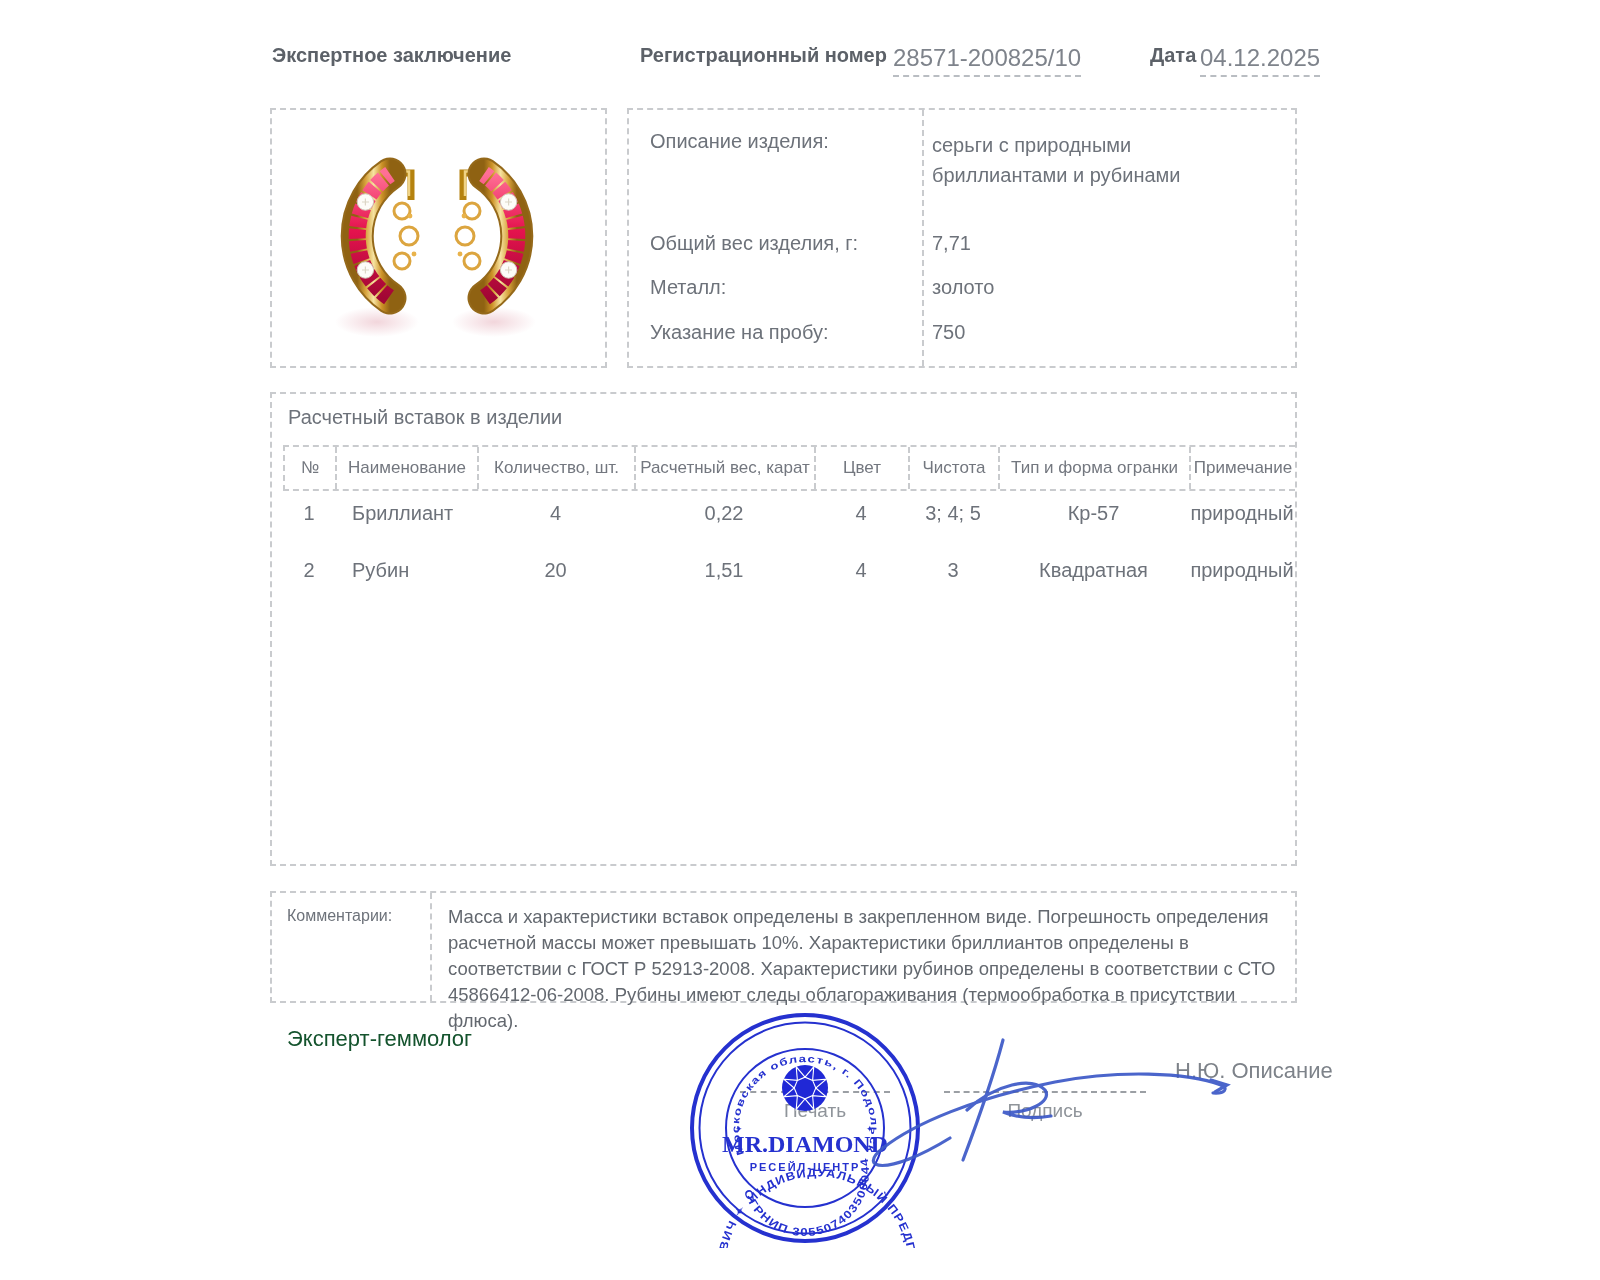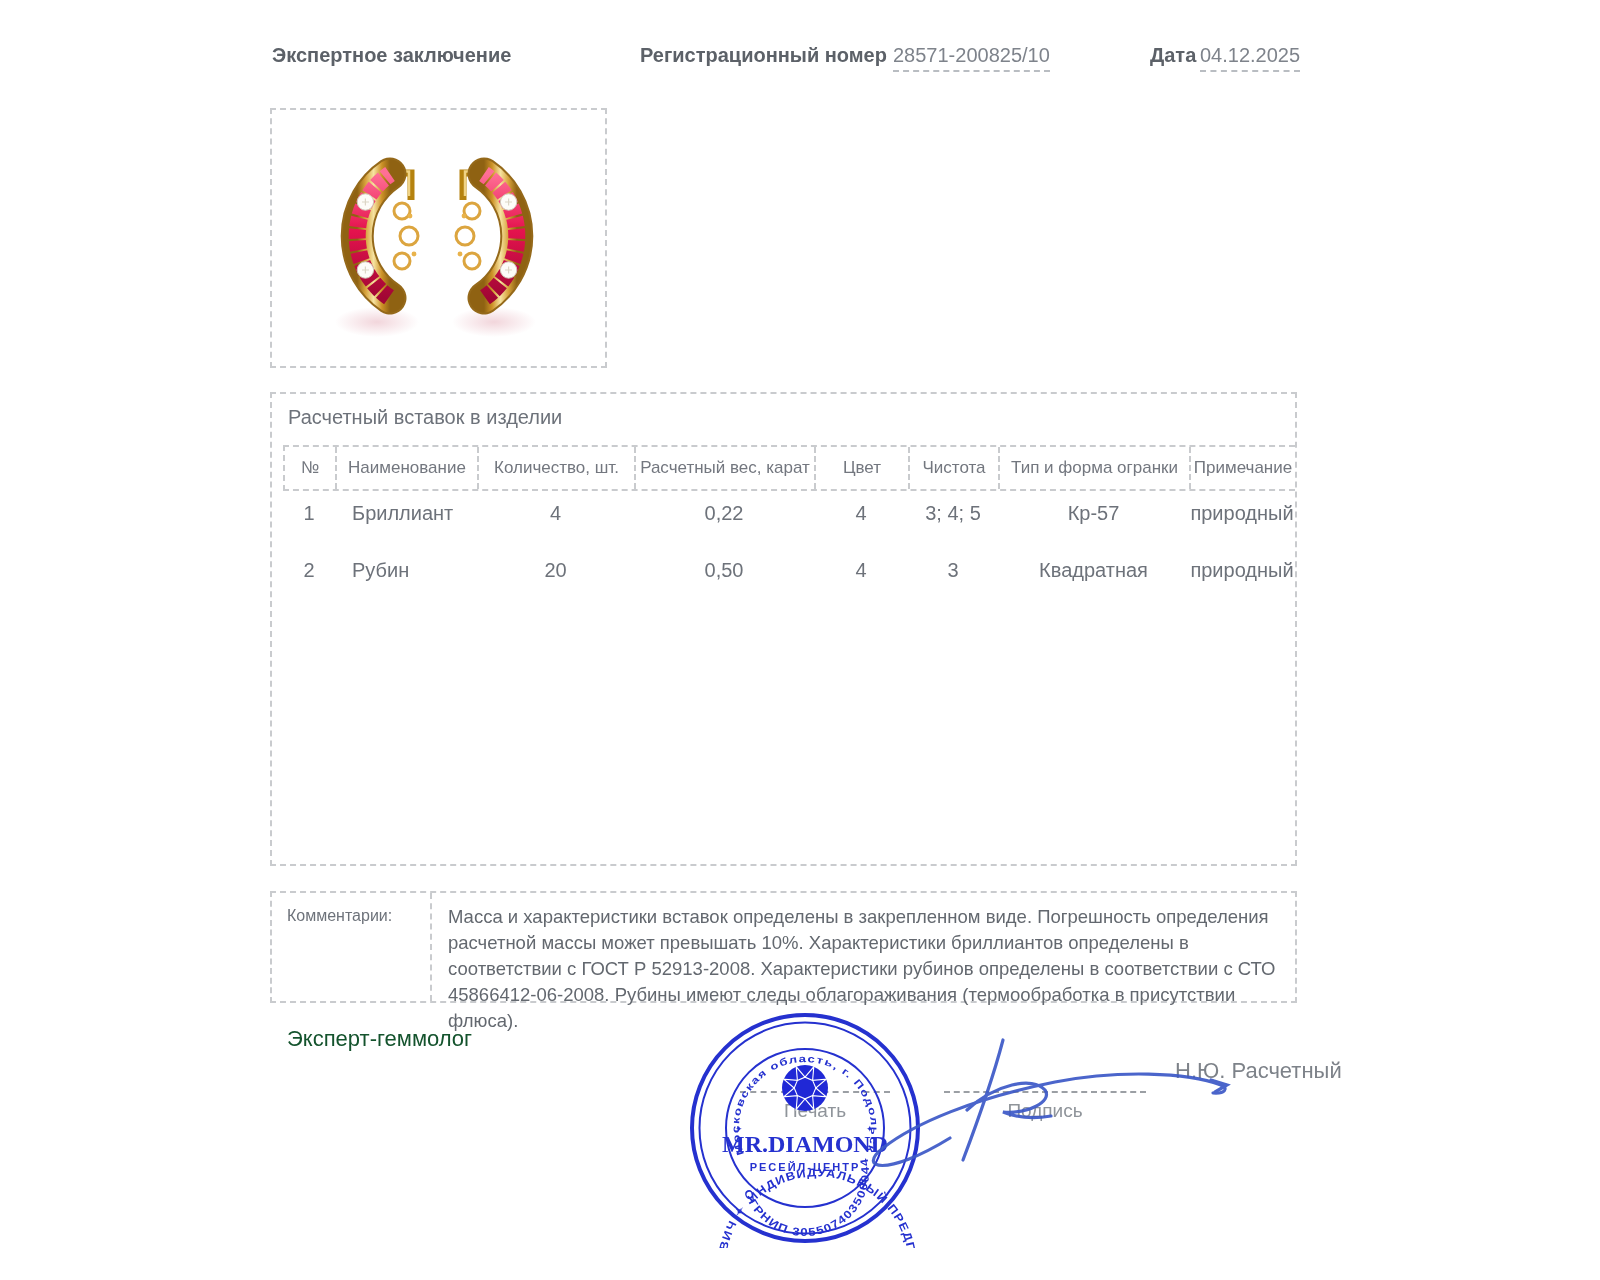--- a/index.html
+++ b/index.html
@@ -2,21 +2,21 @@
 <html><head>
 <meta charset="utf-8">
 <style>
   html,body{margin:0;padding:0;background:#ffffff;}
   .page{
     position:relative;width:1600px;height:1280px;background:#ffffff;overflow:hidden;
     font-family:"Liberation Sans", sans-serif;color:#6d727a;
   }
   .abs{position:absolute;}
   .lbl{font-weight:700;color:#5c6168;font-size:20px;white-space:nowrap;}
-  .val{font-weight:400;color:#7e838b;font-size:20px;white-space:nowrap;}
+  .val{font-weight:400;color:#7e838b;font-size:24px;white-space:nowrap;}
   .panel{border:2px dashed #c9cbce;background:#ffffff;box-sizing:border-box;}
   .dash-underline{border-bottom:2px dashed #b9bdc2;}
   
   .desc-divider{position:absolute;left:293px;top:0;bottom:0;border-left:2px dashed #c9cbce;}
   .desc-label{position:absolute;left:21px;font-size:20px;color:#6d727a;white-space:nowrap;}
   .desc-value{position:absolute;left:303px;font-size:20px;color:#6d727a;}
   .desc-value.wrap{white-space:normal;width:340px;line-height:1.5;}
   
   .tbl-title{position:absolute;left:16px;top:12px;font-size:20px;color:#6d727a;}
   .thead{
@@ -94,20 +94,31 @@
           <path d="M 22,104 h 7 M 25.4,100.6 v 7" stroke="#dcd6c6" stroke-width="1.2"></path>
         </g>
       </defs>
       <ellipse cx="105" cy="212" rx="42" ry="15" fill="url(#reflGrad)"></ellipse>
       <ellipse cx="222" cy="212" rx="42" ry="15" fill="url(#reflGrad)"></ellipse>
       <use href="#earring" transform="translate(68,56)"></use>
       <use href="#earring" transform="translate(262,56) scale(-1,1)"></use>
     </svg>
   </div>
 
+  <div class="abs panel" style="left:627px;top:108px;width:670px;height:260px;">
+    <div class="desc-divider"></div>
+    <div class="desc-label" style="top:20px;">Описание изделия:</div>
+    <div class="desc-value wrap" style="top:20px;">серьги с природными бриллиантами и рубинами</div>
+    <div class="desc-label" style="top:122px;">Общий вес изделия, г:</div>
+    <div class="desc-value" style="top:122px;">7,71</div>
+    <div class="desc-label" style="top:166px;">Металл:</div>
+    <div class="desc-value" style="top:166px;">золото</div>
+    <div class="desc-label" style="top:211px;">Указание на пробу:</div>
+    <div class="desc-value" style="top:211px;">750</div>
+  </div>
 
   <div class="abs panel" style="left:270px;top:392px;width:1027px;height:474px;">
     <div class="tbl-title">Расчетный вставок в изделии</div>
     <div class="thead">
       <div class="th">№</div>
       <div class="th">Наименование</div>
       <div class="th">Количество, шт.</div>
       <div class="th">Расчетный вес, карат</div>
       <div class="th">Цвет</div>
       <div class="th">Чистота</div>
@@ -121,41 +132,41 @@
       <div class="td">0,22</div>
       <div class="td">4</div>
       <div class="td">3; 4; 5</div>
       <div class="td">Кр-57</div>
       <div class="td">природный</div>
     </div>
     <div class="trow" style="top:148px;">
       <div class="td">2</div>
       <div class="td name">Рубин</div>
       <div class="td">20</div>
-      <div class="td">0,50</div>
+      <div class="td">1,51</div>
       <div class="td">4</div>
       <div class="td">3</div>
       <div class="td">Квадратная</div>
       <div class="td">природный</div>
     </div>
   </div>
 
   <div class="abs panel" style="left:270px;top:891px;width:1027px;height:112px;">
     <div class="com-divider"></div>
     <div class="com-label">Комментарии:</div>
     <div class="com-text">Масса и характеристики вставок определены в закрепленном виде. Погрешность определения расчетной массы может превышать 10%. Характеристики бриллиантов определены в соответствии с ГОСТ Р 52913-2008. Характеристики рубинов определены в соответствии с СТО 45866412-06-2008. Рубины имеют следы облагораживания (термообработка в присутствии флюса).</div>
   </div>
 
   <div class="abs expert-title" style="left:287px;top:1026px;">Эксперт-геммолог</div>
 
   <div class="abs sig-line" style="left:740px;top:1091px;width:150px;"></div>
   <div class="abs sig-caption" style="left:740px;top:1100px;width:150px;text-align:center;">Печать</div>
   <div class="abs sig-line" style="left:944px;top:1091px;width:202px;"></div>
   <div class="abs sig-caption" style="left:944px;top:1100px;width:202px;text-align:center;">Подпись</div>
-  <div class="abs expert-name" style="left:1175px;top:1058px;">Н.Ю. Расчетный</div>
+  <div class="abs expert-name" style="left:1175px;top:1058px;">Н.Ю. Описание</div>
 
   <svg class="abs" style="left:685px;top:1008px;" width="240" height="240" viewBox="0 0 240 240">
     <g fill="none" stroke="#2531cf">
       <circle cx="120" cy="120" r="113" stroke-width="4"></circle>
       <circle cx="120" cy="120" r="105.5" stroke-width="2"></circle>
       <circle cx="120" cy="120" r="79" stroke-width="2"></circle>
     </g>
     <defs>
       <path id="stampOuterPath" d="M 67.2,195.3 A 92,92 0 1 1 67.1,195.4"></path>
       <path id="stampTopPath" d="M 62.8,153 A 66,66 0 1 1 177.2,153"></path>

